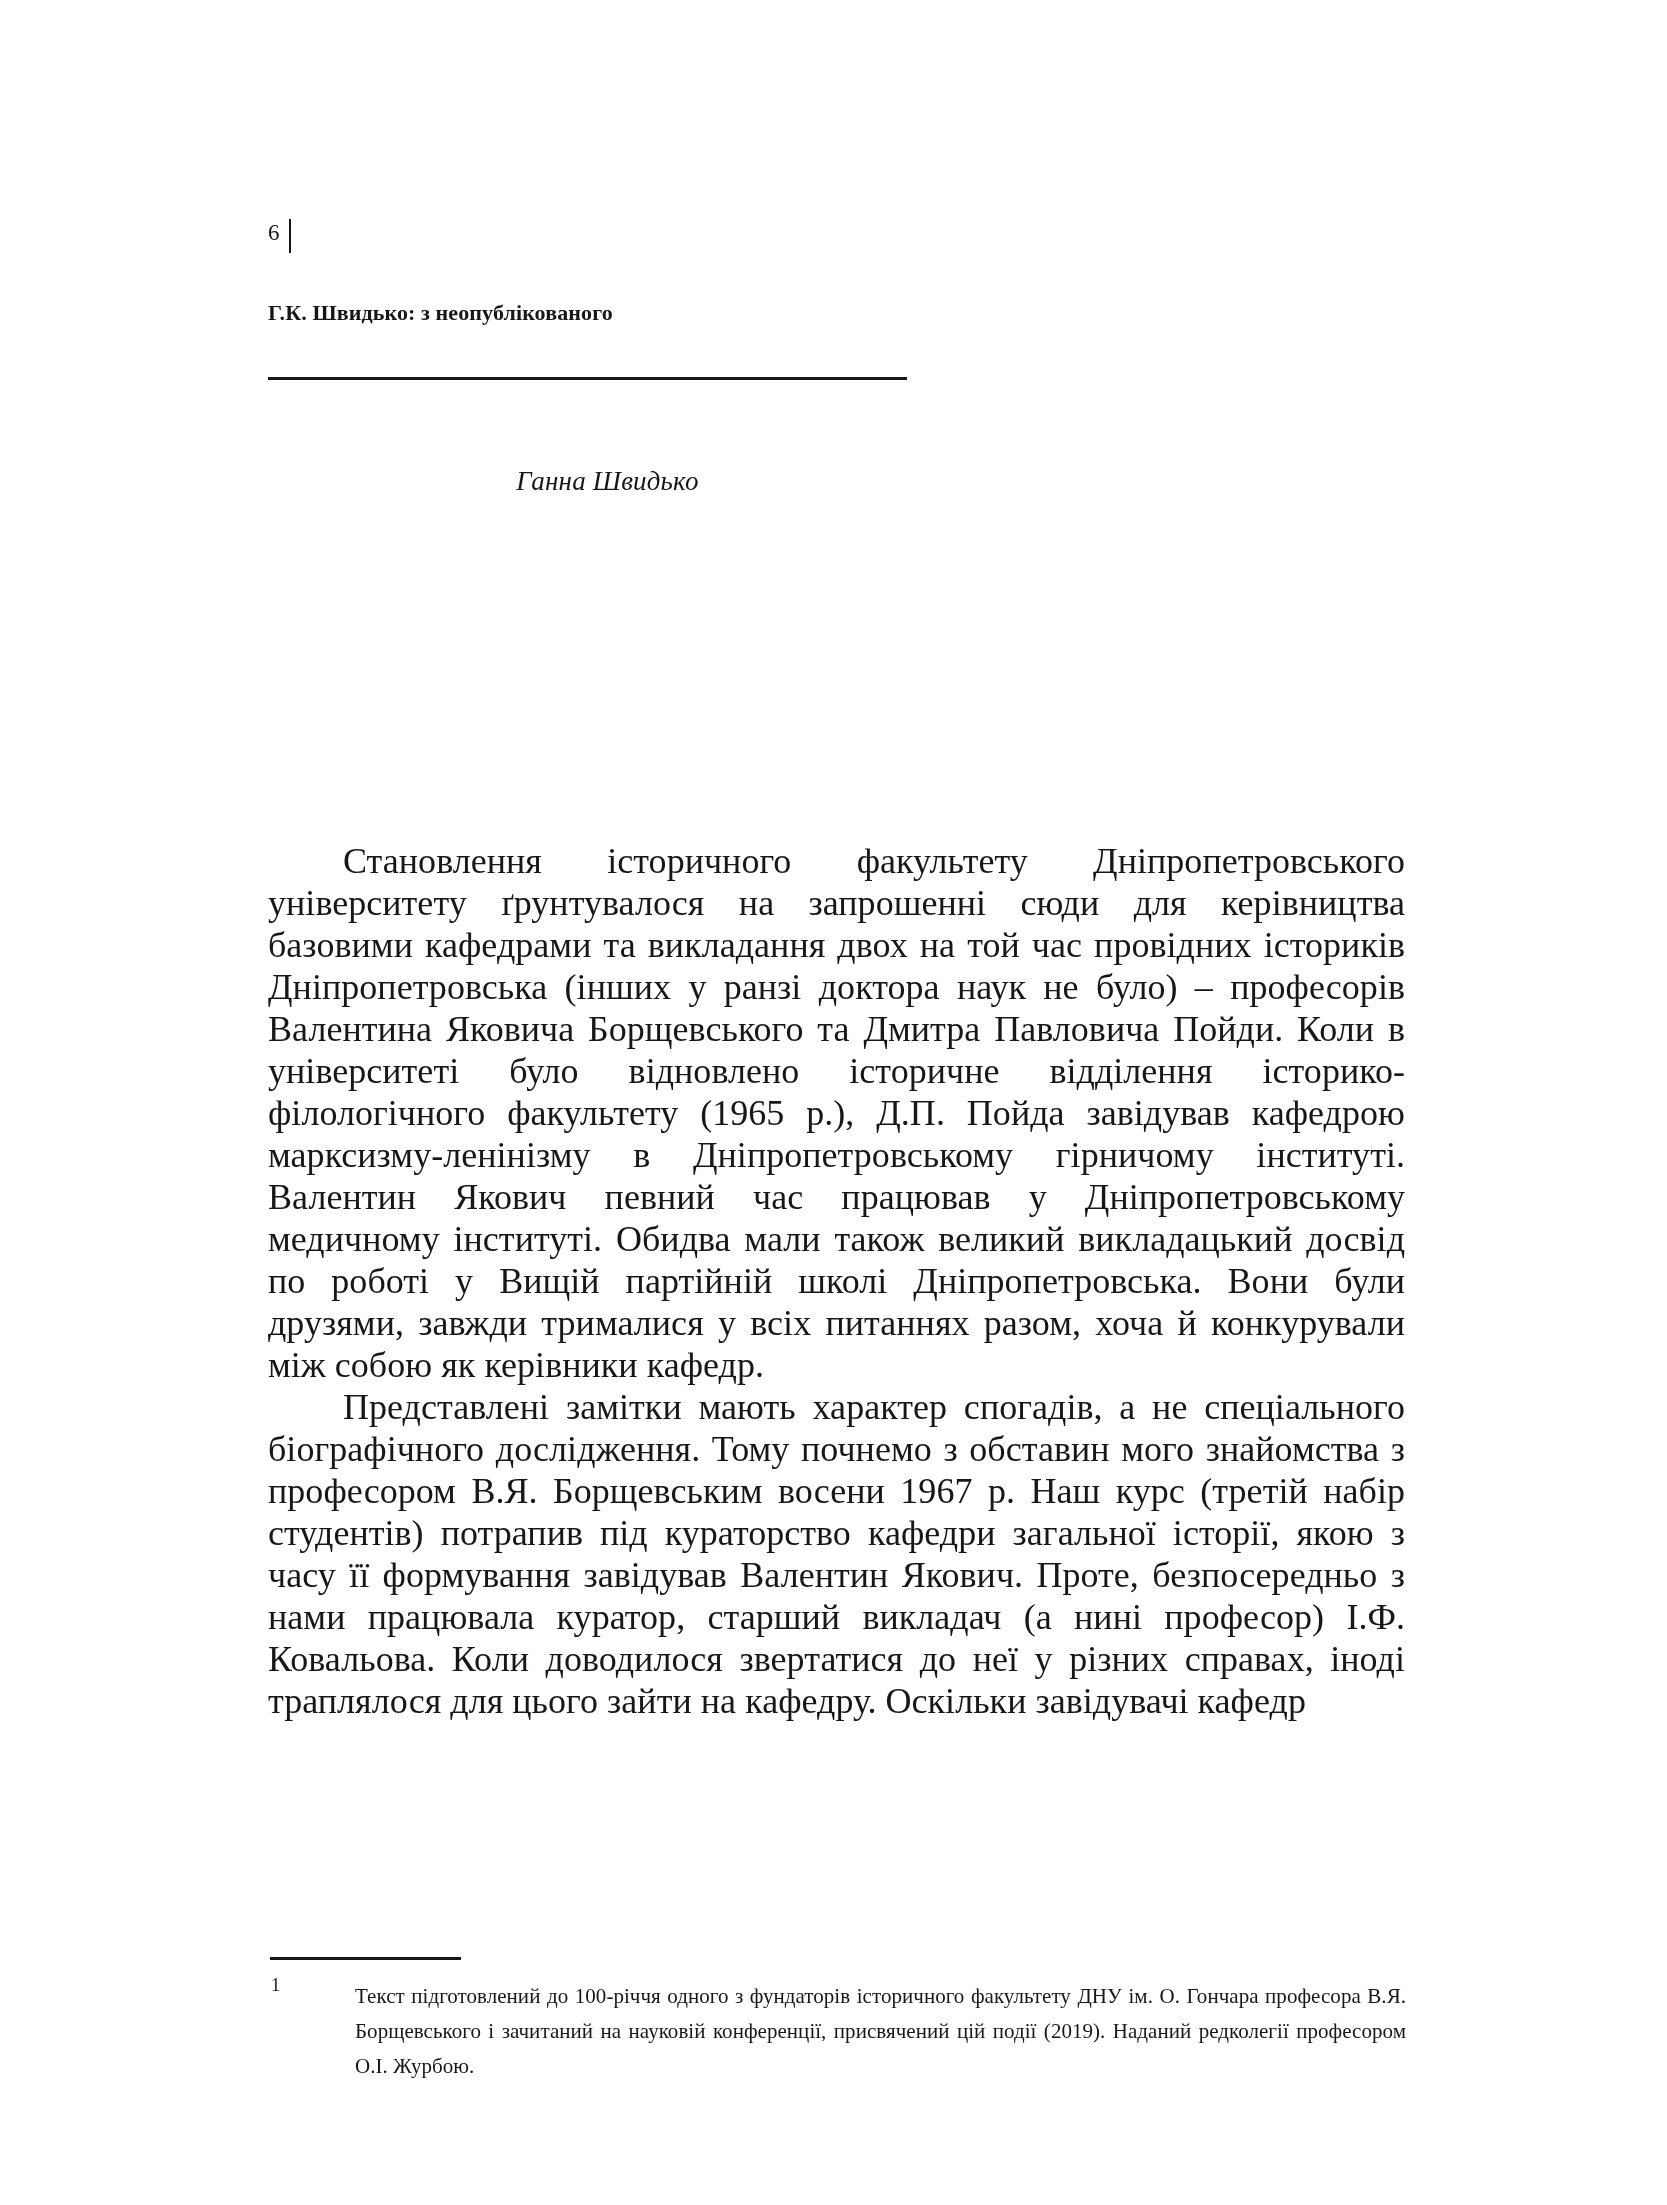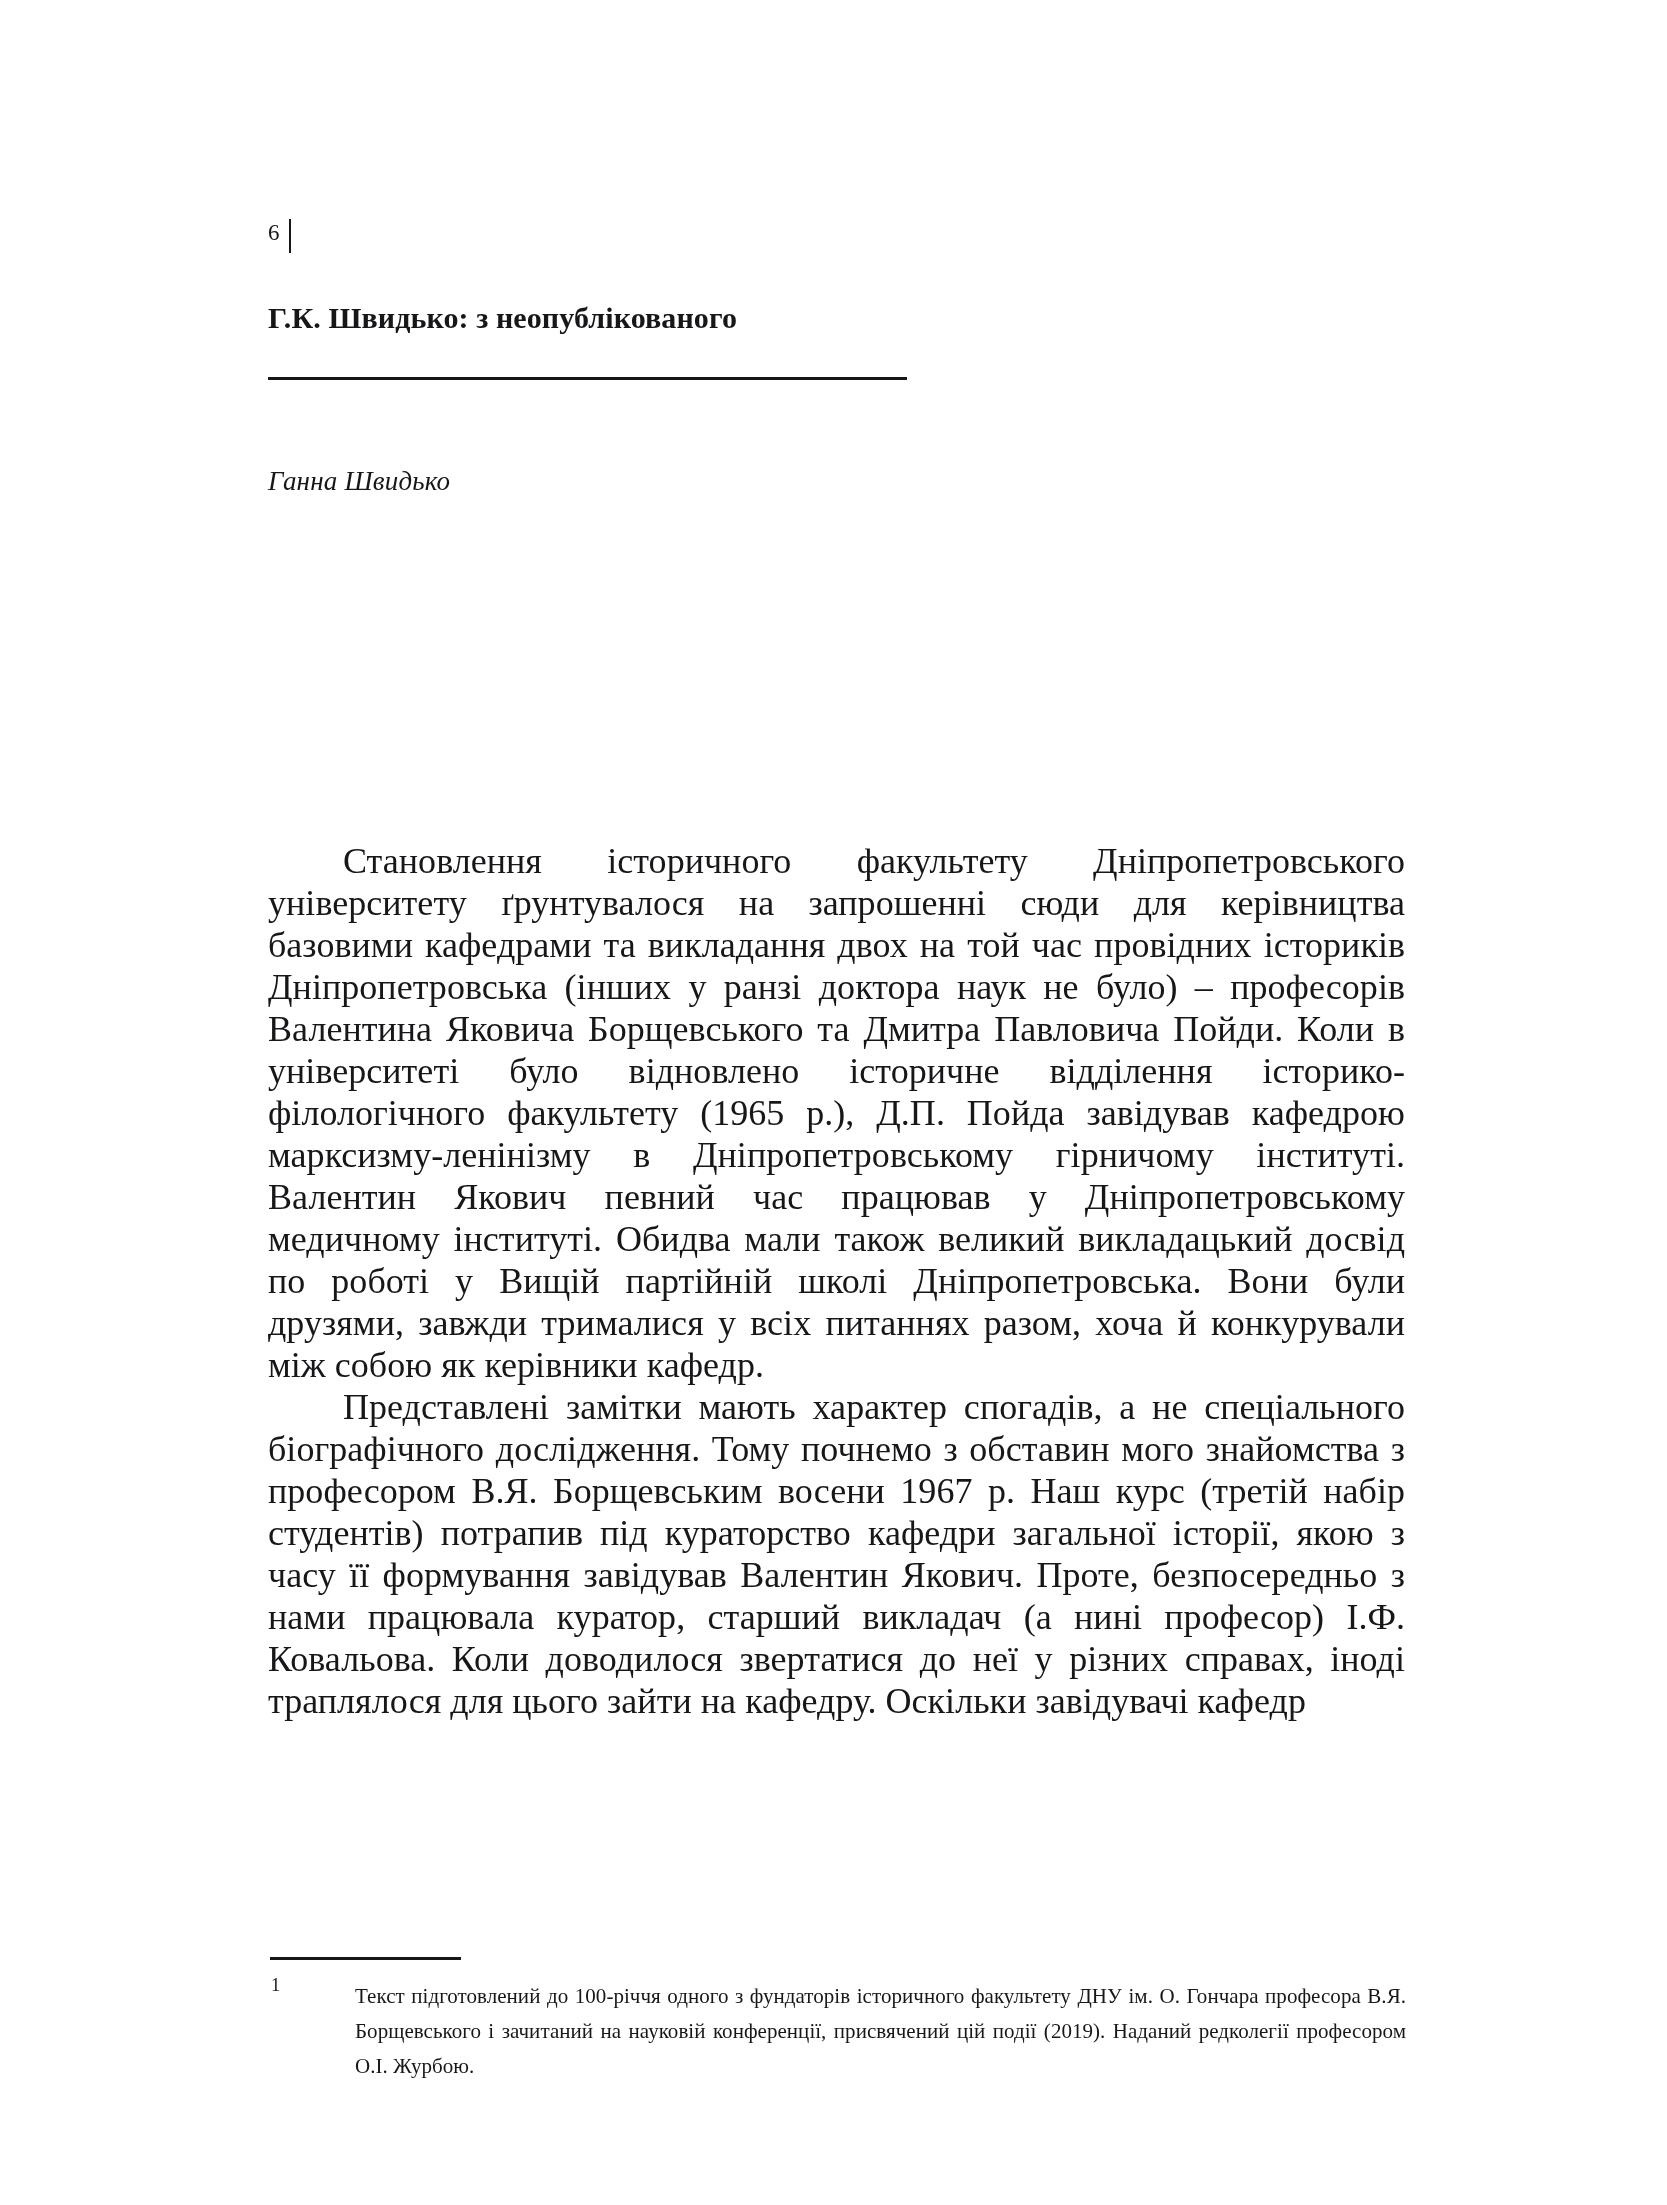--- a/index.html
+++ b/index.html
@@ -43,41 +43,41 @@
     margin-top: -1.8px;
   }
 
   .running-head {
     position: absolute;
     left: 268px;
     top: 300px;
     width: 1138px;
     font-family: "Liberation Serif", "DejaVu Serif", serif;
     font-weight: 700;
-    font-size: 30px;
+    font-size: 22px;
     line-height: 1.18;
     letter-spacing: 0.1px;
   }
 
   .head-rule {
     position: absolute;
     left: 268px;
     top: 377px;
     width: 639px;
     height: 3.1px;
     background: #17171a;
   }
 
   
   .author-line {
     position: absolute;
     left: 268px;
     top: 465px;
     width: 679px;
-    text-align: left;
+    text-align: center;
     font-style: italic;
     font-size: 27px;
     line-height: 1.25;
     letter-spacing: 0.2px;
   }
 
   .doc-title {
     position: absolute;
     left: 268px;
     top: 529px;

